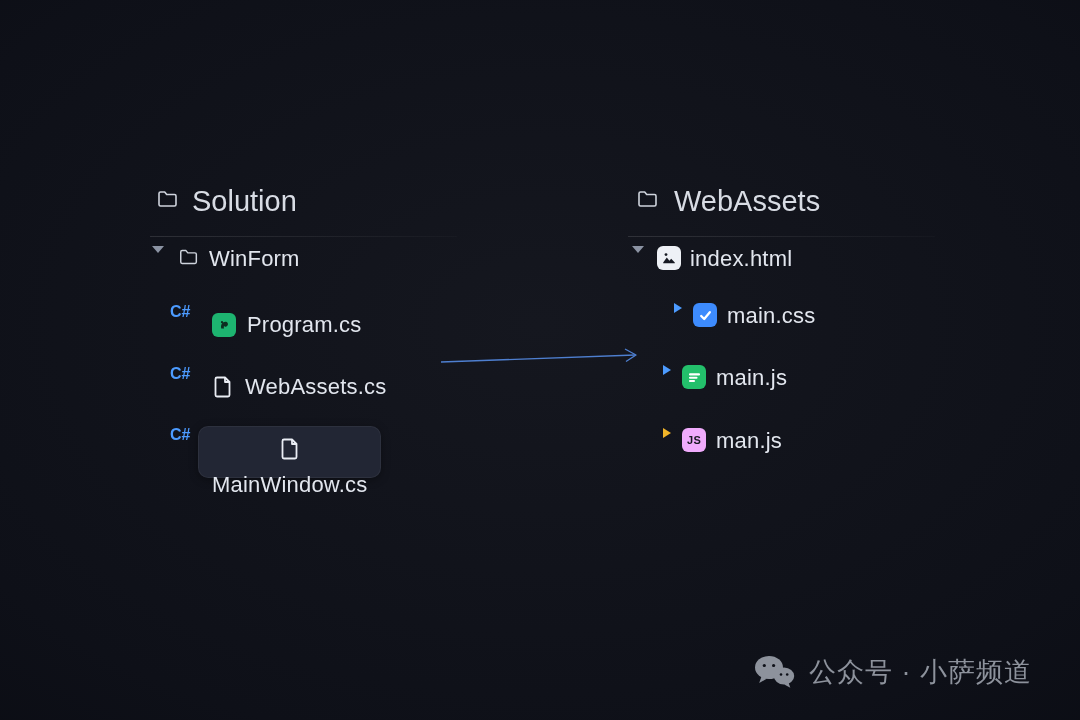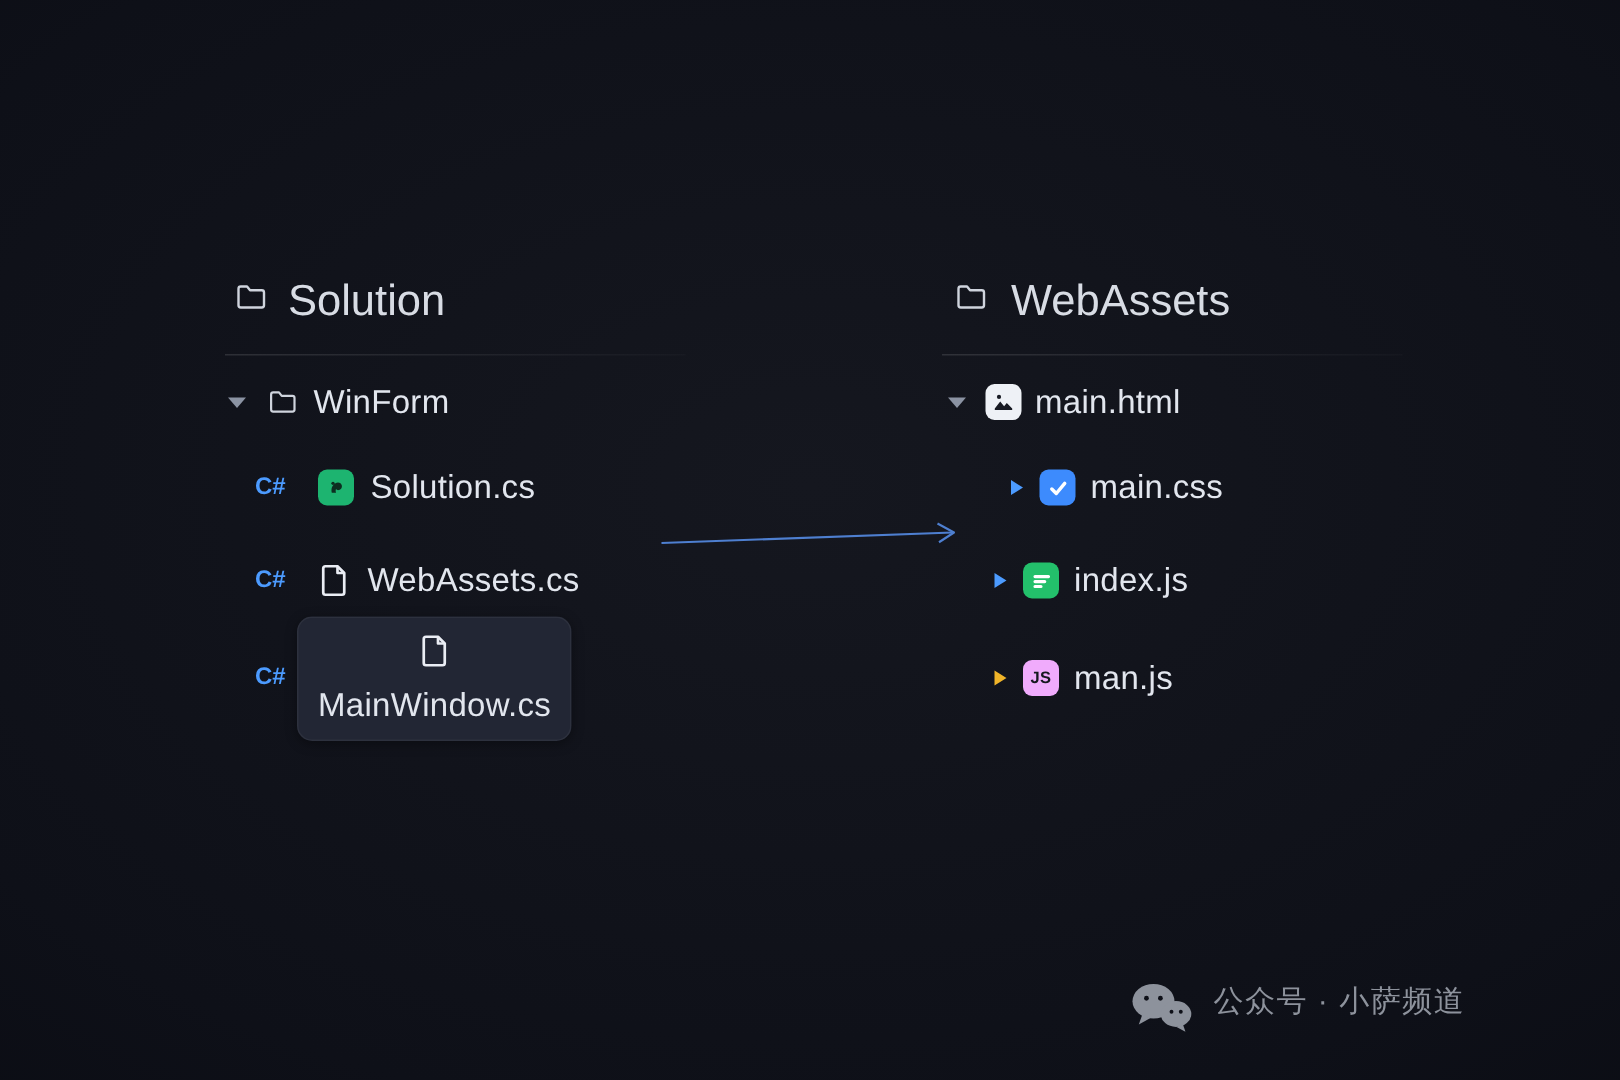--- a/index.html
+++ b/index.html
@@ -15,21 +15,21 @@
   .panel-header {
     position:absolute;
     display:flex; align-items:center; gap:12px;
     font-size:29px; color:#d8dce4; height:36px;
   }
   .divider {
     position:absolute; height:1px; width:307px; top:236px;
     background:linear-gradient(90deg, rgba(255,255,255,0.12), rgba(255,255,255,0.02));
   }
 
-  .tree-row { position:absolute; display:flex; align-items:center; }
+  .tree-row { position:absolute; display:flex; }
 
   .caret-down {
     width:0; height:0;
     border-left:6px solid transparent;
     border-right:6px solid transparent;
     border-top:7px solid #8b93a3;
   }
   .caret-right {
     width:0; height:0;
     border-top:5.5px solid transparent;
@@ -64,21 +64,21 @@
   .sq-blue   { background:#3d8bfd; }
   .sq-jsgreen{ background:#23c06b; }
   .sq-yellow { background:#f0abfc; }
   .js-text { font-size:11px; font-weight:800; color:#15181f; letter-spacing:0.3px; }
 
   .arrow-wrap { position:absolute; left:438px; top:346px; }
 
   .watermark {
     position:absolute; left:752px; top:654px;
     display:flex; align-items:flex-start; gap:13px;
-    color:#8d929c; font-size:20px; letter-spacing:1px;
+    color:#8d929c; font-size:27px; letter-spacing:1px;
   }
 </style>
 </head>
 <body>
 
 <div class="panel-header" style="left:156px; top:183px;">
   <span>
     <svg width="24" height="24" viewBox="0 0 24 24">
         <path d="M3 6.5C3 5.7 3.7 5 4.5 5h4.2l2 2.5h7.8A1.5 1.5 0 0 1 20 9v8.5a1.5 1.5 0 0 1-1.5 1.5h-14A1.5 1.5 0 0 1 3 17.5z" fill="none" stroke="#cfd4dd" stroke-width="1.6" stroke-linejoin="round"></path>
       </svg>
@@ -99,21 +99,21 @@
 
 <div class="tree-row" style="left:170px; top:303px; height:44px;">
   <span class="badge">C#</span>
   <span class="file-group">
     <span class="sq sq-green">
       <svg width="16" height="16" viewBox="0 0 16 16">
           <path d="M5.2 11.5c-.6-2.6.2-5 2.2-6.2 1.8-1.1 3.6-.6 4.3.8.7 1.5-.1 3.2-1.7 3.6-.9.2-1.6-.1-2-.7-.3.9-.3 1.8.1 2.5z" fill="#0d2e20"></path>
           <circle cx="6" cy="5.2" r="1.1" fill="#0d2e20"></circle>
         </svg>
     </span>
-    <span class="label">Solution.cs</span>
+    <span class="label">Program.cs</span>
   </span>
 </div>
 
 <div class="tree-row" style="left:170px; top:365px; height:44px;">
   <span class="badge">C#</span>
   <span class="file-group">
     <span style="display:flex;">
       <svg width="22" height="24" viewBox="0 0 22 24">
           <path d="M5 2.5h8l4.5 4.5v13a1.5 1.5 0 0 1-1.5 1.5H5a1.5 1.5 0 0 1-1.5-1.5v-16A1.5 1.5 0 0 1 5 2.5z" fill="none" stroke="#eaedf4" stroke-width="1.8" stroke-linejoin="round"></path>
           <path d="M13 2.5V7h4.5" fill="none" stroke="#eaedf4" stroke-width="1.8" stroke-linejoin="round"></path>
@@ -154,41 +154,41 @@
 <div class="divider" style="left:628px;"></div>
 
 <div class="tree-row" style="left:632px; top:246px; height:44px;">
   <span class="caret-down" style="margin-right:13px;"></span>
   <span class="sq sq-white" style="margin-right:9px;">
     <svg width="18" height="18" viewBox="0 0 18 18">
         <path d="M3.2 13.4l3.6-4.8 2.6 3.2 1.8-2.1 3.6 3.7v.9H3.2z" fill="#171a23"></path>
         <circle cx="6" cy="5.6" r="1.4" fill="#171a23"></circle>
       </svg>
   </span>
-  <span class="label">main.html</span>
+  <span class="label">index.html</span>
 </div>
 
 <div class="tree-row" style="left:674px; top:303px; height:44px;">
   <span class="caret-right" style="margin-right:11px;"></span>
   <span class="sq sq-blue" style="margin-right:10px;">
     <svg width="17" height="17" viewBox="0 0 17 17">
         <path d="M4.2 9l3 3 5.6-6.8" stroke="#ffffff" stroke-width="2.3" fill="none" stroke-linecap="round" stroke-linejoin="round"></path>
       </svg>
   </span>
   <span class="label">main.css</span>
 </div>
 
 <div class="tree-row" style="left:663px; top:365px; height:44px;">
   <span class="caret-right" style="margin-right:11px;"></span>
   <span class="sq sq-jsgreen" style="margin-right:10px;">
     <svg width="17" height="17" viewBox="0 0 17 17">
         <path d="M4 5.4h9M4 8.7h6.5M4 12h4" stroke="#ffffff" stroke-width="2.1" stroke-linecap="round"></path>
       </svg>
   </span>
-  <span class="label">index.js</span>
+  <span class="label">main.js</span>
 </div>
 
 <div class="tree-row" style="left:663px; top:428px; height:48px;">
   <span class="caret-right yellow" style="margin-right:11px;"></span>
   <span class="sq sq-yellow" style="margin-right:10px;">
     <span class="js-text">JS</span>
   </span>
   <span class="label">man.js</span>
 </div>
 

